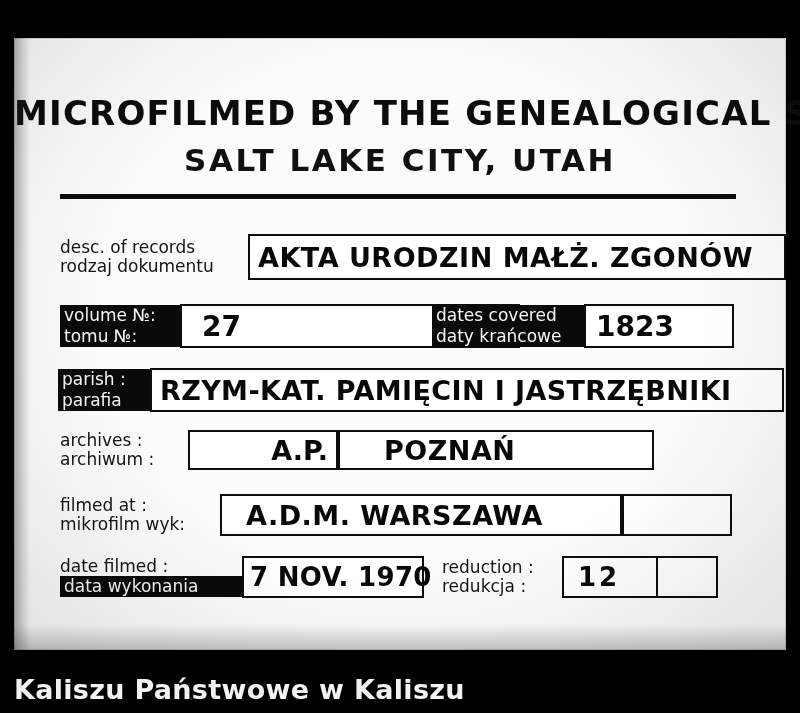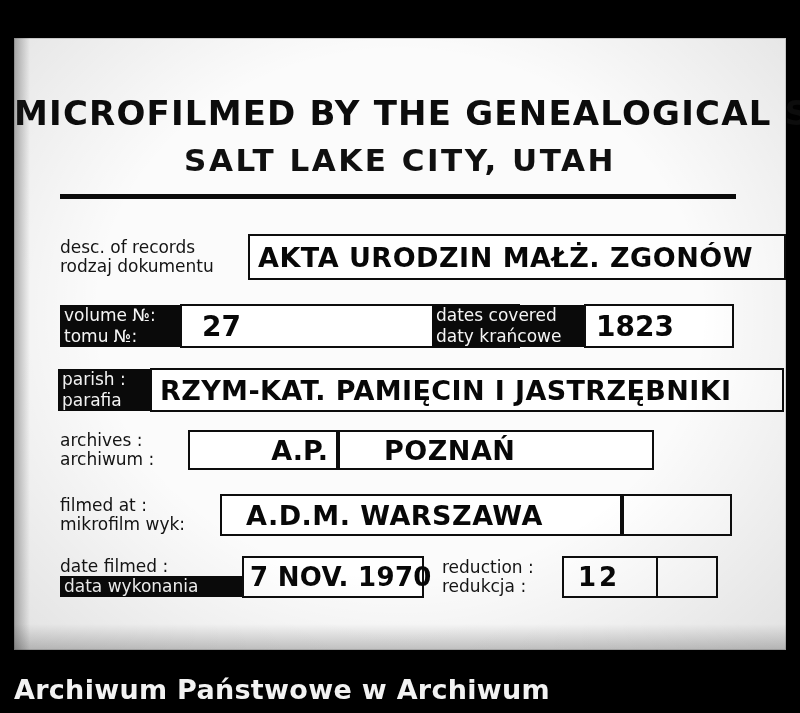--- a/index.html
+++ b/index.html
@@ -278,15 +278,15 @@
         <span class="val">12</span>
       </div>
       <div class="box" id="reduction-box-tail"></div>
     </div>
 
     <div class="edge-dark-left"></div>
     <div class="edge-dark-bottom"></div>
     <div class="vignette"></div>
   </div>
 
-  <div class="footer">Archiwum Państwowe w Archiwum</div>
+  <div class="footer">Kaliszu Państwowe w Kaliszu</div>
 
 </div>
 
 </body></html>

